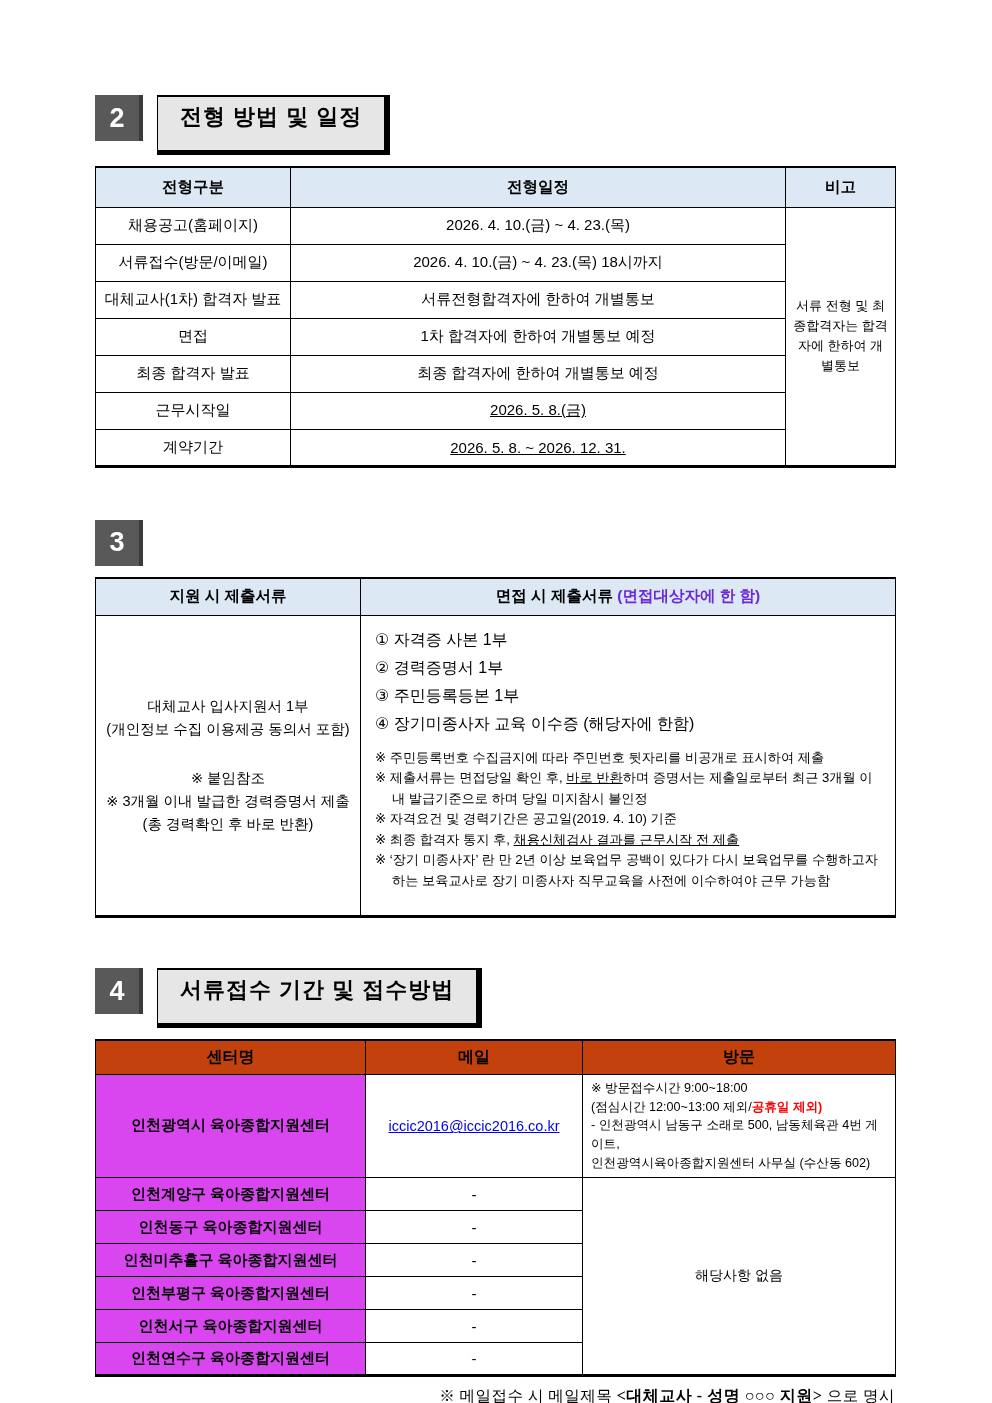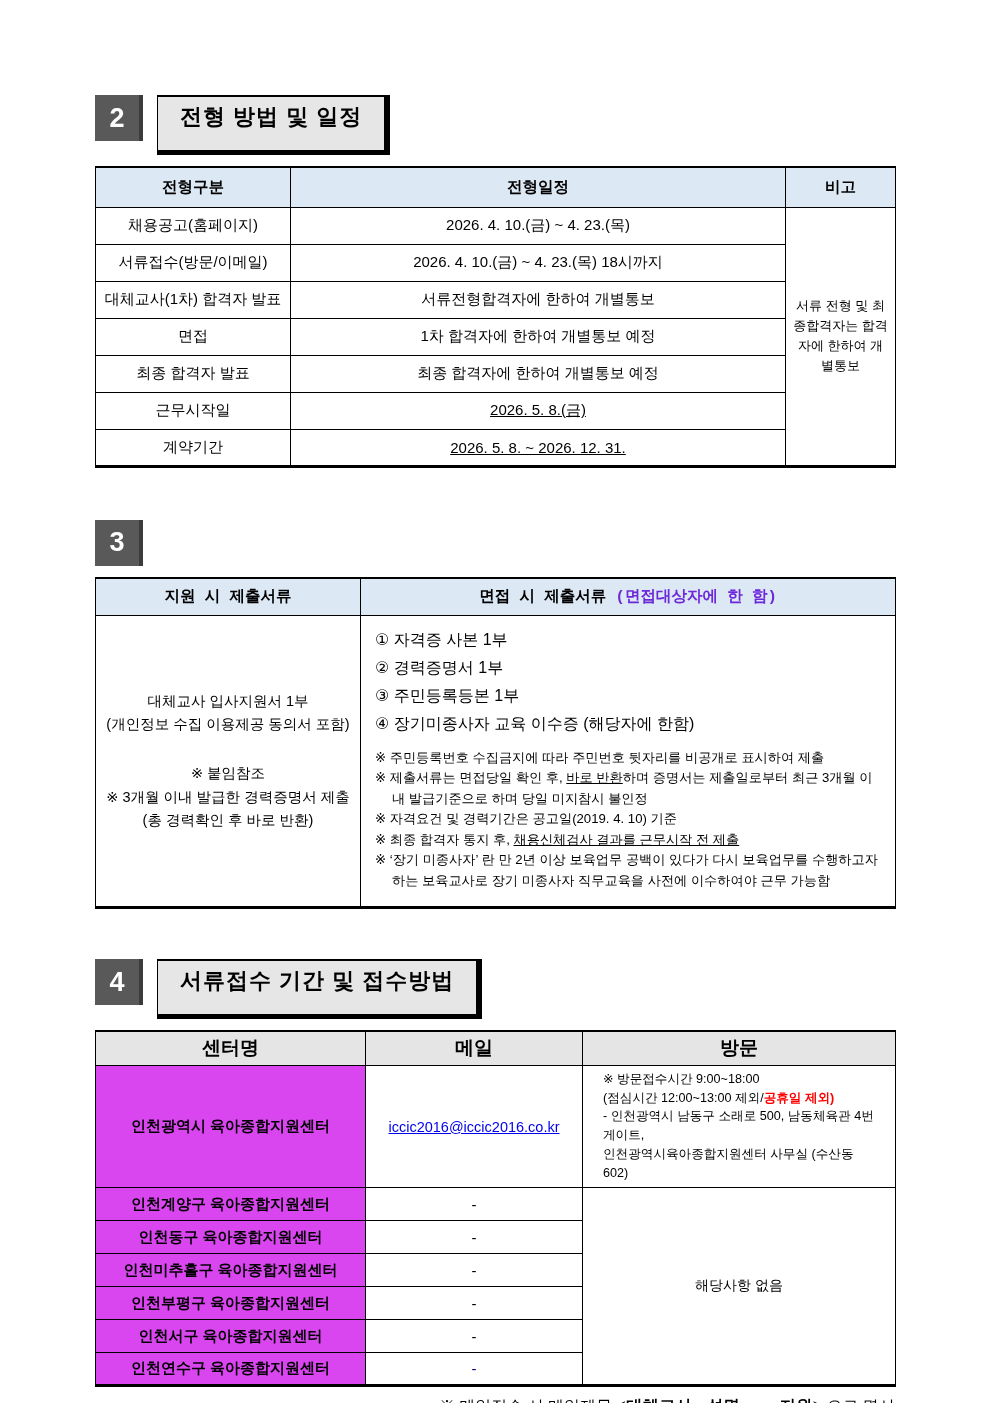--- a/index.html
+++ b/index.html
@@ -22,51 +22,51 @@
   .title-box {
     background:#e7e6e6; border-top:2px solid #000; border-left:1px solid #000;
     border-right:6px solid #000; border-bottom:5px solid #000;
     padding:5px 22px 18px; font-size:22px; font-weight:bold; letter-spacing:1px;
   }
 
   
   table { border-collapse:collapse; width:800px; table-layout:fixed; }
   th, td { border:1px solid #000; padding:2px 4px; }
   .tbl { border-top:2px solid #000; border-bottom:3px solid #000; }
-  .head-blue { background:#dce8f3; font-weight:bold; font-size:15.5px; text-align:center;font-family:Liberation Mono, monospace; }
+  .head-blue { background:#dce8f3; font-weight:bold; font-size:15.5px; text-align:center; }
 
   
   .t1 th { height:40px; }
   .t1 td { height:37px; text-align:center; font-size:15px; }
   .t1 .note-cell { font-size:13px; line-height:1.55; padding:4px 6px; }
   .u { text-decoration:underline; }
 
   
   .t2 th { height:38px; }
   .t2 .left-cell { text-align:center; font-size:14.5px; line-height:1.6; padding:10px 6px; }
-  .t2 .right-cell { vertical-align:top; padding:10px 14px 15px; }
+  .t2 .right-cell { vertical-align:top; padding:10px 14px 24px; }
   .t2 .doc-item { font-size:16px; line-height:1.75; }
   .t2 .notes { margin-top:10px; }
   .t2 .note-line { font-size:13.2px; line-height:1.55; padding-left:17px; text-indent:-17px; }
   .blue-bold { color:#6d28d9; font-weight:bold; }
 
   
   .period-line {
     font-family:"Liberation Serif","DejaVu Serif",serif;
     font-size:17.5px; margin:16px 0 14px 2px; letter-spacing:0.5px;
   }
 
   
   .t3 { border-top:2px solid #000; border-bottom:3px solid #000; }
-  .t3 th { height:34px; background:#e5e5e5; font-weight:bold; font-size:19px; }
+  .t3 th { height:34px; background:#c2410c; font-weight:bold; font-size:16px; }
   .t3 .name-cell { background:#d946ef; font-weight:bold; font-size:15px; text-align:center; height:33px; }
   .t3 .main-name { height:78px; }
   .t3 .mail-cell { text-align:center; font-size:15px; }
   .t3 .email-link { color:#0000ee; text-decoration:underline; font-size:14.5px; cursor:pointer; }
-  .t3 .visit-cell { font-size:12.6px; line-height:1.5; padding:4px 20px; vertical-align:middle; }
+  .t3 .visit-cell { font-size:12.6px; line-height:1.5; padding:4px 8px; vertical-align:middle; }
   .t3 .visit-merged { text-align:center; font-size:14px; }
   .red-bold { color:#ff0000; font-weight:bold; }
   .dash-navy { color:#000080; }
 
   
   .footer-line {
     width:800px; text-align:right;
     font-family:"Liberation Serif","DejaVu Serif",serif;
     font-size:15.5px; margin-top:9px; letter-spacing:0.5px;
   }

